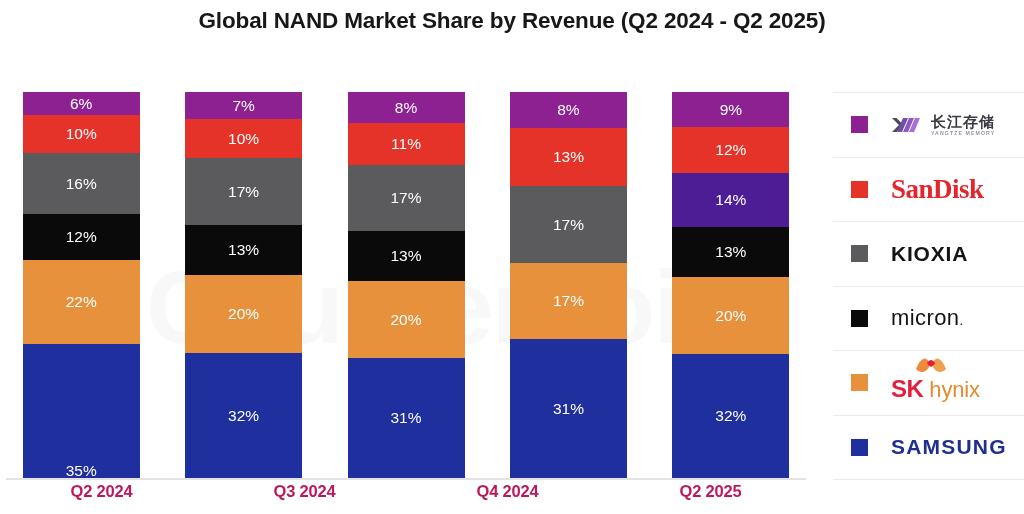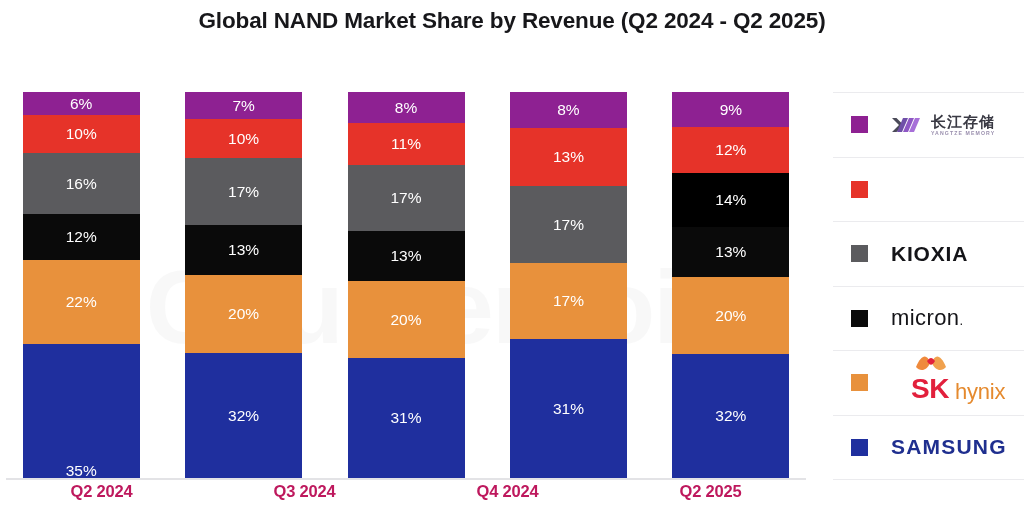--- a/index.html
+++ b/index.html
@@ -162,21 +162,21 @@
     position: relative;
   }
   .micron .dot {
     font-size: 13px;
     vertical-align: baseline;
   }
 
   
   .skhynix { position: relative; display: flex; align-items: flex-end; padding-top: 12px; }
   .sk-butterfly { position: absolute; left: 22px; top: -10px; width: 36px; height: 24px; }
-  .sk { font-size: 28px; font-weight: 700; color: #e2203c; letter-spacing: -0.5px; margin-left: 20px; }
+  .sk { font-size: 24px; font-weight: 700; color: #e2203c; letter-spacing: -0.5px; }
   .hynix { font-size: 22px; font-weight: 400; color: #e58a2e; margin-left: 6px; letter-spacing: -0.2px; }
 
   
   .samsung {
     font-size: 21px; font-weight: 700;
     color: #1f2f8f;
     letter-spacing: 1.2px;
   }
 </style>
 </head>
@@ -276,21 +276,21 @@
           </div>
         </div>
         <div class="bar-col">
           <div class="bar">
             <div class="seg" style="flex: 9 0 0px; background: rgb(142, 33, 146); color: rgb(255, 255, 255);">
               <span>9%</span>
             </div>
             <div class="seg" style="flex: 12 0 0px; background: rgb(230, 51, 41); color: rgb(255, 255, 255);">
               <span>12%</span>
             </div>
-            <div class="seg" style="flex: 14 0 0px; background: #000000; color: rgb(255, 255, 255);">
+            <div class="seg" style="flex: 14 0 0px; background: #4c1d95; color: rgb(255, 255, 255);">
               <span>14%</span>
             </div>
             <div class="seg" style="flex: 13 0 0px; background: rgb(10, 10, 10); color: rgb(255, 255, 255);">
               <span>13%</span>
             </div>
             <div class="seg" style="flex: 20 0 0px; background: rgb(232, 145, 60); color: rgb(255, 255, 255);">
               <span>20%</span>
             </div>
             <div class="seg" style="flex: 32 0 0px; background: rgb(31, 47, 158); color: rgb(255, 255, 255);">
               <span>32%</span>
@@ -321,20 +321,23 @@
             </svg>
             <span class="ymtc-text">
               <span class="ymtc-cn">长江存储</span>
               <span class="ymtc-en">YANGTZE MEMORY</span>
             </span>
           </span>
         </div>
       </div>
       <div class="legend-row">
         <span class="swatch" style="background: rgb(230, 51, 41);"></span>
+        <div class="brand">
+          <span class="sandisk">SanDisk</span>
+        </div>
       </div>
       <div class="legend-row">
         <span class="swatch" style="background: rgb(91, 91, 94);"></span>
         <div class="brand">
           <span class="kioxia">KIOXIA</span>
         </div>
       </div>
       <div class="legend-row">
         <span class="swatch" style="background: rgb(10, 10, 10);"></span>
         <div class="brand">

